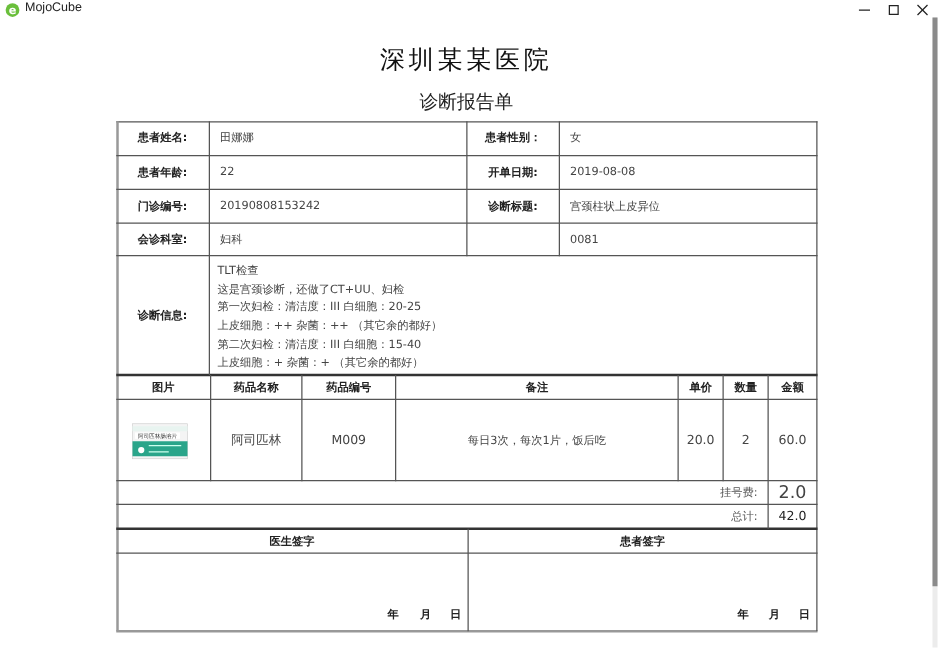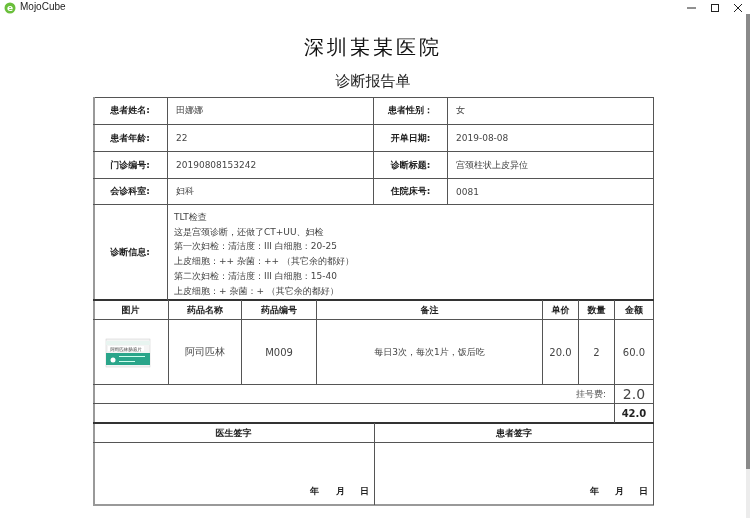--- a/index.html
+++ b/index.html
@@ -107,21 +107,20 @@
   <div class="cell lab" style="left:281px;top:28px;width:73px;height:26px">开单日期:</div>
   <div class="cell val" style="left:355px;top:28px;width:197px;height:26px">2019-08-08</div>
 
   <div class="cell lab" style="left:0;top:55px;width:74px;height:26px">门诊编号:</div>
   <div class="cell val" style="left:75px;top:55px;width:197px;height:26px">20190808153242</div>
   <div class="cell lab" style="left:281px;top:55px;width:73px;height:26px">诊断标题:</div>
   <div class="cell val" style="left:355px;top:55px;width:197px;height:26px">宫颈柱状上皮异位</div>
 
   <div class="cell lab" style="left:0;top:82px;width:74px;height:25px">会诊科室:</div>
   <div class="cell val" style="left:75px;top:82px;width:197px;height:25px">妇科</div>
-  <div class="cell lab" style="left:281px;top:82px;width:73px;height:25px">住院床号:</div>
   <div class="cell val" style="left:355px;top:82px;width:197px;height:25px">0081</div>
 
   <div class="cell lab" style="left:0;top:108px;width:74px;height:94px">诊断信息:</div>
   <div class="diag">
     <div>TLT检查</div>
     <div>这是宫颈诊断，还做了CT+UU、妇检</div>
     <div>第一次妇检：清洁度：III 白细胞：20-25</div>
     <div>上皮细胞：++ 杂菌：++ （其它余的都好）</div>
     <div>第二次妇检：清洁度：III 白细胞：15-40</div>
     <div>上皮细胞：+ 杂菌：+ （其它余的都好）</div>
@@ -149,21 +148,22 @@
   </div>
   <div class="cell center" style="left:76px;top:223px;width:72px;height:64px;font-size:10px;color:#444">阿司匹林</div>
   <div class="cell center" style="left:149px;top:223px;width:74px;height:64px;font-size:10px;color:#444">M009</div>
   <div class="cell center" style="left:224px;top:223px;width:225px;height:64px;color:#444">每日3次，每次1片，饭后吃</div>
   <div class="cell center" style="left:450px;top:223px;width:35px;height:64px;font-size:10px;color:#444">20.0</div>
   <div class="cell center" style="left:486px;top:223px;width:35px;height:64px;font-size:10px;color:#444">2</div>
   <div class="cell center" style="left:522px;top:223px;width:38px;height:64px;font-size:10px;color:#444">60.0</div>
 
   <div class="cell right" style="left:0;top:288px;width:513px;height:18px;color:#555">挂号费:</div>
   <div class="cell center" style="left:522px;top:288px;width:38px;height:18px;font-size:14px;color:#444">2.0</div>
-  <div class="cell center" style="left:522px;top:307px;width:38px;height:18px;font-size:10px;font-weight:bold;color:#222">42.0</div>
+  <div class="cell right" style="left:0;top:307px;width:513px;height:18px;color:#555">总计:</div>
+  <div class="cell center" style="left:522px;top:307px;width:38px;height:18px;font-size:10px;font-weight:normal;color:#222">42.0</div>
 
   <div class="cell lab" style="left:0;top:327px;width:281px;height:18px">医生签字</div>
   <div class="cell lab" style="left:282px;top:327px;width:278px;height:18px">患者签字</div>
 
   <div style="position:absolute;left:2px;top:346px;width:279px;height:61px">
     <span class="cell lab" style="left:215px;top:42px">年</span>
     <span class="cell lab" style="left:241px;top:42px">月</span>
     <span class="cell lab" style="left:265px;top:42px">日</span>
   </div>
   <div style="position:absolute;left:282px;top:346px;width:278px;height:61px">

